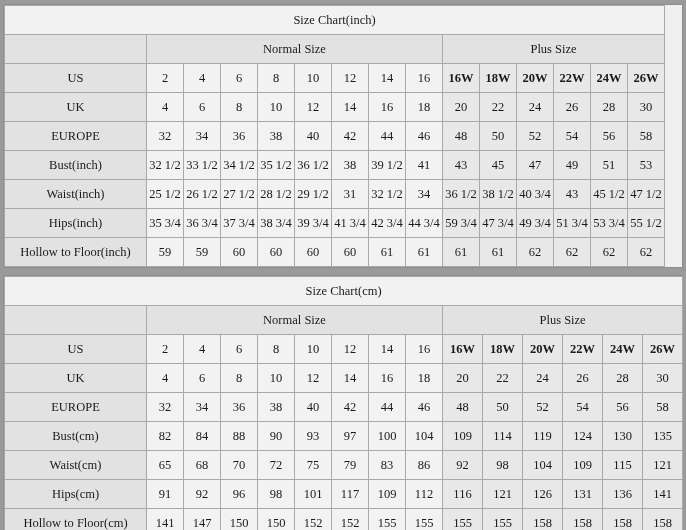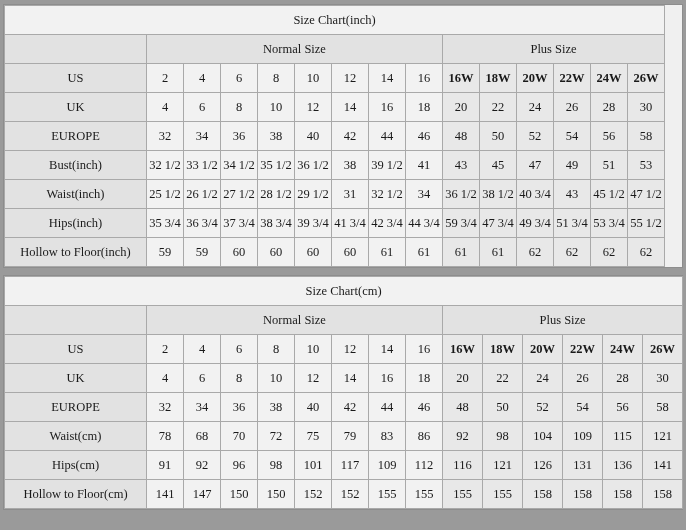--- a/index.html
+++ b/index.html
@@ -320,24 +320,41 @@
           <td class="cell-normal">44</td>
           <td class="cell-normal">46</td>
           <td class="cell-plus">48</td>
           <td class="cell-plus">50</td>
           <td class="cell-plus">52</td>
           <td class="cell-plus">54</td>
           <td class="cell-plus">56</td>
           <td class="cell-plus">58</td>
         </tr>
 
+        <tr>
+          <td class="rowlabel">Bust(cm)</td>
+          <td class="cell-normal">82</td>
+          <td class="cell-normal">84</td>
+          <td class="cell-normal">88</td>
+          <td class="cell-normal">90</td>
+          <td class="cell-normal">93</td>
+          <td class="cell-normal">97</td>
+          <td class="cell-normal">100</td>
+          <td class="cell-normal">104</td>
+          <td class="cell-plus">109</td>
+          <td class="cell-plus">114</td>
+          <td class="cell-plus">119</td>
+          <td class="cell-plus">124</td>
+          <td class="cell-plus">130</td>
+          <td class="cell-plus">135</td>
+        </tr>
 
         <tr>
           <td class="rowlabel">Waist(cm)</td>
-          <td class="cell-normal">78</td>
+          <td class="cell-normal">65</td>
           <td class="cell-normal">68</td>
           <td class="cell-normal">70</td>
           <td class="cell-normal">72</td>
           <td class="cell-normal">75</td>
           <td class="cell-normal">79</td>
           <td class="cell-normal">83</td>
           <td class="cell-normal">86</td>
           <td class="cell-plus">92</td>
           <td class="cell-plus">98</td>
           <td class="cell-plus">104</td>

